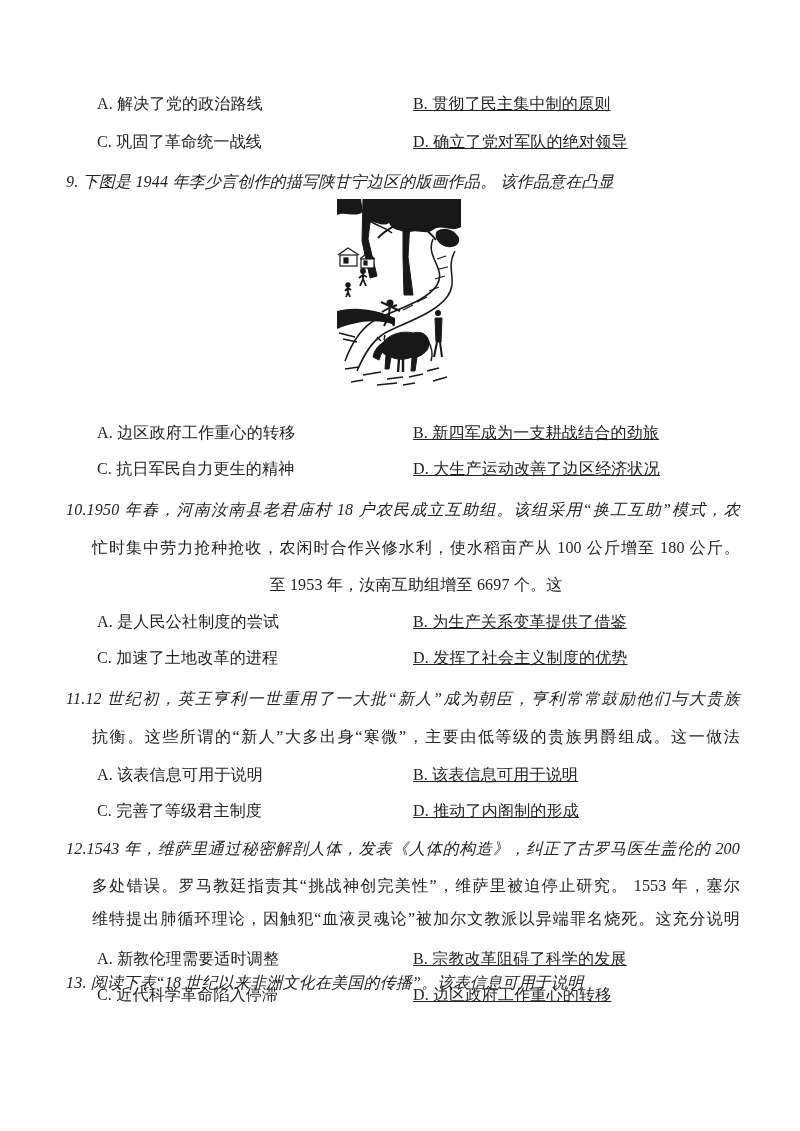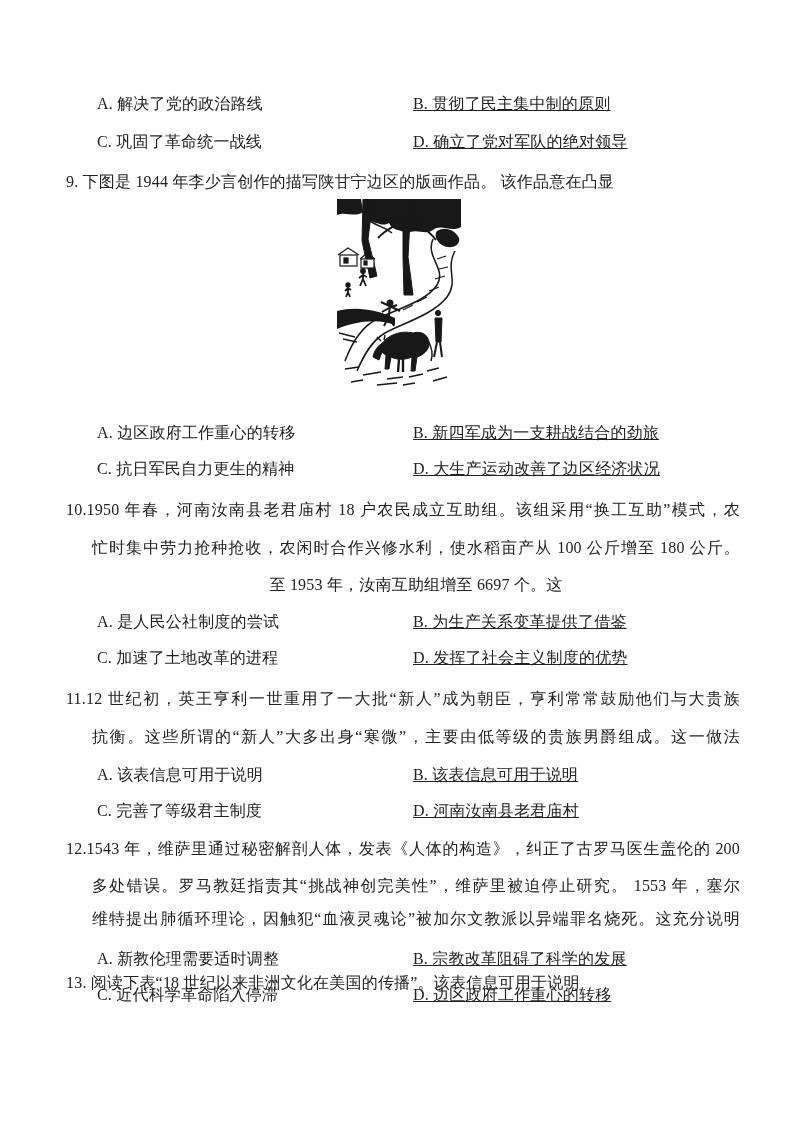--- a/index.html
+++ b/index.html
@@ -3,21 +3,21 @@
 <meta charset="utf-8">
 <style>
   html,body{margin:0;padding:0;}
   body{
     width:800px;height:1131px;background:#ffffff;position:relative;
     font-family:"Liberation Serif","DejaVu Serif",serif;
     color:#222222;overflow:hidden;
   }
   .t{position:absolute;font-size:16px;line-height:21px;white-space:nowrap;letter-spacing:0.2px;}
   .j{white-space:normal;text-align:justify;text-align-last:justify;}
-  .stem1{left:66px;width:674px;}
+  .stem1{left:66px;width:674px;font-style:italic;}
   .cont{left:92px;width:648px;text-align:center;}
   .optL{left:97px;}
   .optR{left:413px;text-decoration:underline;}
   .figure{position:absolute;left:337px;top:199px;width:124px;height:191px;}
   .figure svg{display:block;width:100%;height:100%;}
 </style>
 </head>
 <body>
 
 <div class="t optL" style="top:93px">A. 解决了党的政治路线</div>
@@ -107,21 +107,21 @@
 <div class="t optL" style="top:611px">A. 是人民公社制度的尝试</div>
 <div class="t optR" style="top:611px">B. 为生产关系变革提供了借鉴</div>
 <div class="t optL" style="top:647px">C. 加速了土地改革的进程</div>
 <div class="t optR" style="top:647px">D. 发挥了社会主义制度的优势</div>
 
 <div class="t stem1 j" style="top:688px">11.12 世纪初，英王亨利一世重用了一大批“新人”成为朝臣，亨利常常鼓励他们与大贵族</div>
 <div class="t cont j" style="top:726px">抗衡。这些所谓的“新人”大多出身“寒微”，主要由低等级的贵族男爵组成。这一做法</div>
 <div class="t optL" style="top:764px">A. 该表信息可用于说明</div>
 <div class="t optR" style="top:764px">B. 该表信息可用于说明</div>
 <div class="t optL" style="top:800px">C. 完善了等级君主制度</div>
-<div class="t optR" style="top:800px">D. 河南汝南县老君庙村</div>
+<div class="t optR" style="top:800px">D. 推动了内阁制的形成</div>
 
 <div class="t stem1 j" style="top:838px">12.1543 年，维萨里通过秘密解剖人体，发表《人体的构造》，纠正了古罗马医生盖伦的 200</div>
 <div class="t cont j" style="top:875px">多处错误。罗马教廷指责其“挑战神创完美性”，维萨里被迫停止研究。 1553 年，塞尔</div>
 <div class="t cont j" style="top:908px">维特提出肺循环理论，因触犯“血液灵魂论”被加尔文教派以异端罪名烧死。这充分说明</div>
 <div class="t optL" style="top:948px">A. 新教伦理需要适时调整</div>
 <div class="t optR" style="top:948px">B. 宗教改革阻碍了科学的发展</div>
 <div class="t optL" style="top:984px">C. 近代科学革命陷入停滞</div>
 <div class="t optR" style="top:984px">D. 边区政府工作重心的转移</div>
 
 <div class="t stem1" style="top:972px">13. 阅读下表“18 世纪以来非洲文化在美国的传播”。该表信息可用于说明</div>

